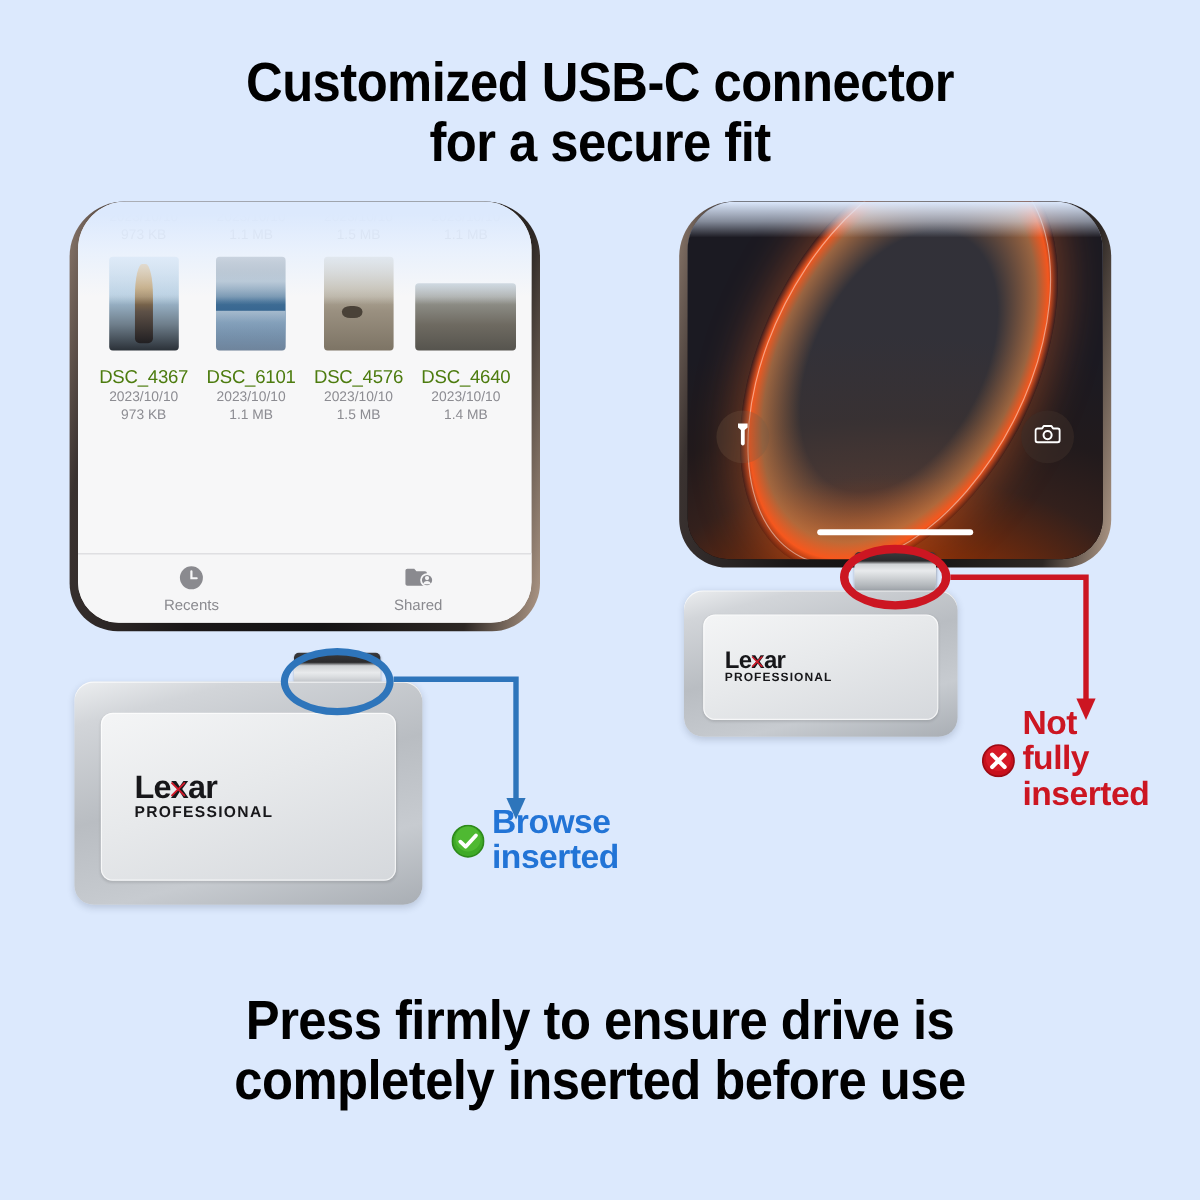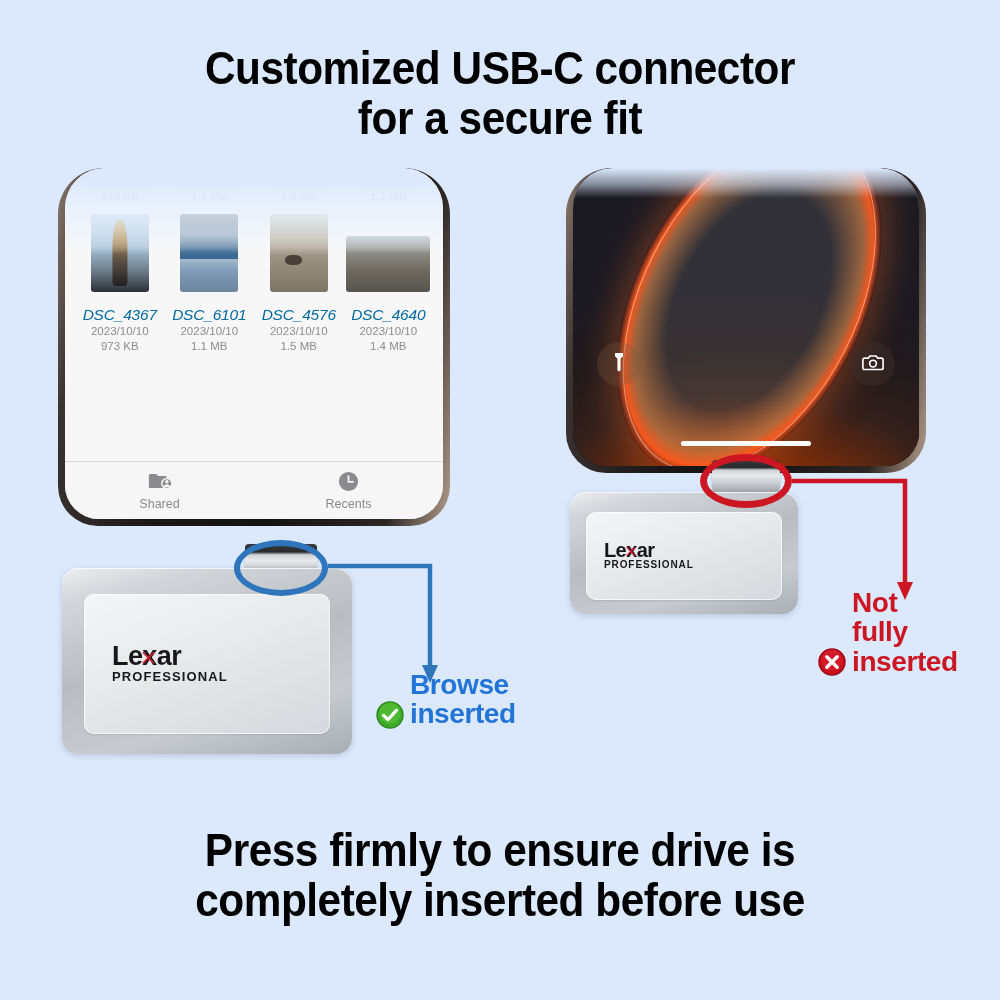--- a/index.html
+++ b/index.html
@@ -77,24 +77,23 @@
     column-gap: 4px;
   }
   .fcell { text-align: center; }
   .fcell .fmeta {
     font-size: 11.5px;
     color: #8c8c92;
     line-height: 1.28;
   }
   .fcell .fname {
     font-size: 15.5px;
-    color: #0369a1;
+    color: #4d7c0f;
     letter-spacing: -0.2px;
     margin-top: 14px;
-    font-style: italic;
   }
   .thumb {
     width: 58px;
     height: 78px;
     margin: 0 auto 3px auto;
     border-radius: 3px;
     background: #c9d2da;
     overflow: hidden;
     position: relative;
   }
@@ -262,21 +261,21 @@
     box-sizing: border-box;
     z-index: 20;
   }
   #ring-blue { border: 6px solid #2e75bb; }
   #ring-red  { border: 7px solid #cc1622; }
 
   .callout {
     position: absolute;
     z-index: 22;
     display: flex;
-    align-items: flex-end;
+    align-items: center;
     gap: 6px;
   }
   .callout .badge {
     width: 28px; height: 28px;
     border-radius: 50%;
     flex: 0 0 auto;
     margin-top: 4px;
   }
   .callout .ctext {
     font-size: 28px;
@@ -347,39 +346,39 @@
           <div class="fname">DSC_4640</div>
           <div class="fmeta">2023/10/10</div>
           <div class="fmeta">1.4 MB</div>
         </div>
       </div>
 
 
       <div class="files-fade"></div>
 
       <div class="tabbar">
+        <div class="tabitem">
+          <div class="tabicon">
+            <svg width="23" height="23" viewBox="0 0 24 24">
+              <circle cx="12" cy="12" r="10" fill="#8a8a8f"></circle>
+              <path d="M12 6.4v6h4.6" stroke="#f6f6f7" stroke-width="1.9" fill="none" stroke-linecap="round"></path>
+            </svg>
+          </div>
+          <div class="tlabel">Recents</div>
+        </div>
         <div class="tabitem">
           <div class="tabicon">
             <svg width="26" height="22" viewBox="0 0 28 22">
               <path d="M2 5.2c0-1 .8-1.8 1.8-1.8h6.1l2 2.2h7.6c1 0 1.8.8 1.8 1.8v9.4c0 1-.8 1.8-1.8 1.8H3.8c-1 0-1.8-.8-1.8-1.8z" fill="#8a8a8f"></path>
               <circle cx="21.4" cy="13.6" r="5.4" fill="#8a8a8f" stroke="#f6f6f7" stroke-width="1.6"></circle>
               <circle cx="21.4" cy="11.8" r="1.9" fill="#f6f6f7"></circle>
               <path d="M17.8 17.4c.5-2 1.9-3 3.6-3s3.1 1 3.6 3z" fill="#f6f6f7"></path>
             </svg>
           </div>
           <div class="tlabel">Shared</div>
-        </div>
-        <div class="tabitem">
-          <div class="tabicon">
-            <svg width="23" height="23" viewBox="0 0 24 24">
-              <circle cx="12" cy="12" r="10" fill="#8a8a8f"></circle>
-              <path d="M12 6.4v6h4.6" stroke="#f6f6f7" stroke-width="1.9" fill="none" stroke-linecap="round"></path>
-            </svg>
-          </div>
-          <div class="tlabel">Recents</div>
         </div>
       </div>
 
     </div>
   </div>
 
   <div class="phone" id="phone-right">
     <div class="phone-screen" id="phone-right-screen">
       <div class="wallpaper"></div>
       <div class="wp-top-fade"></div>

